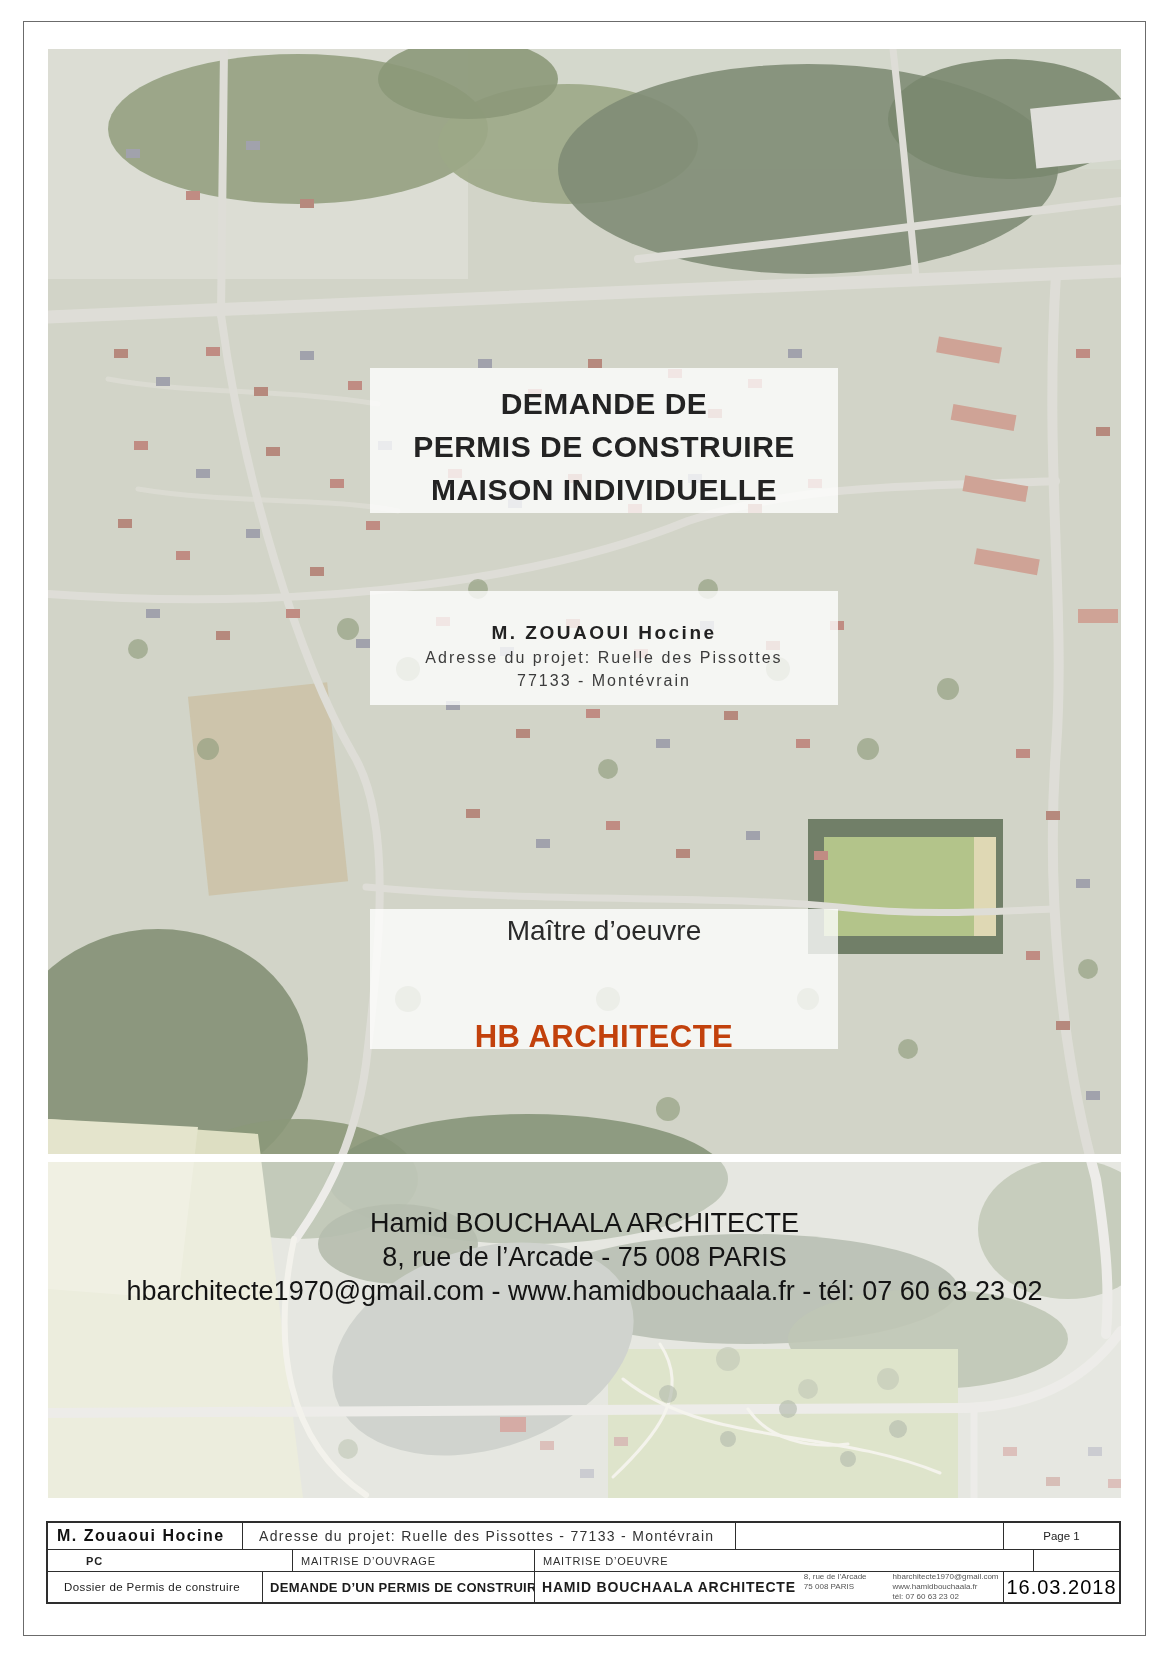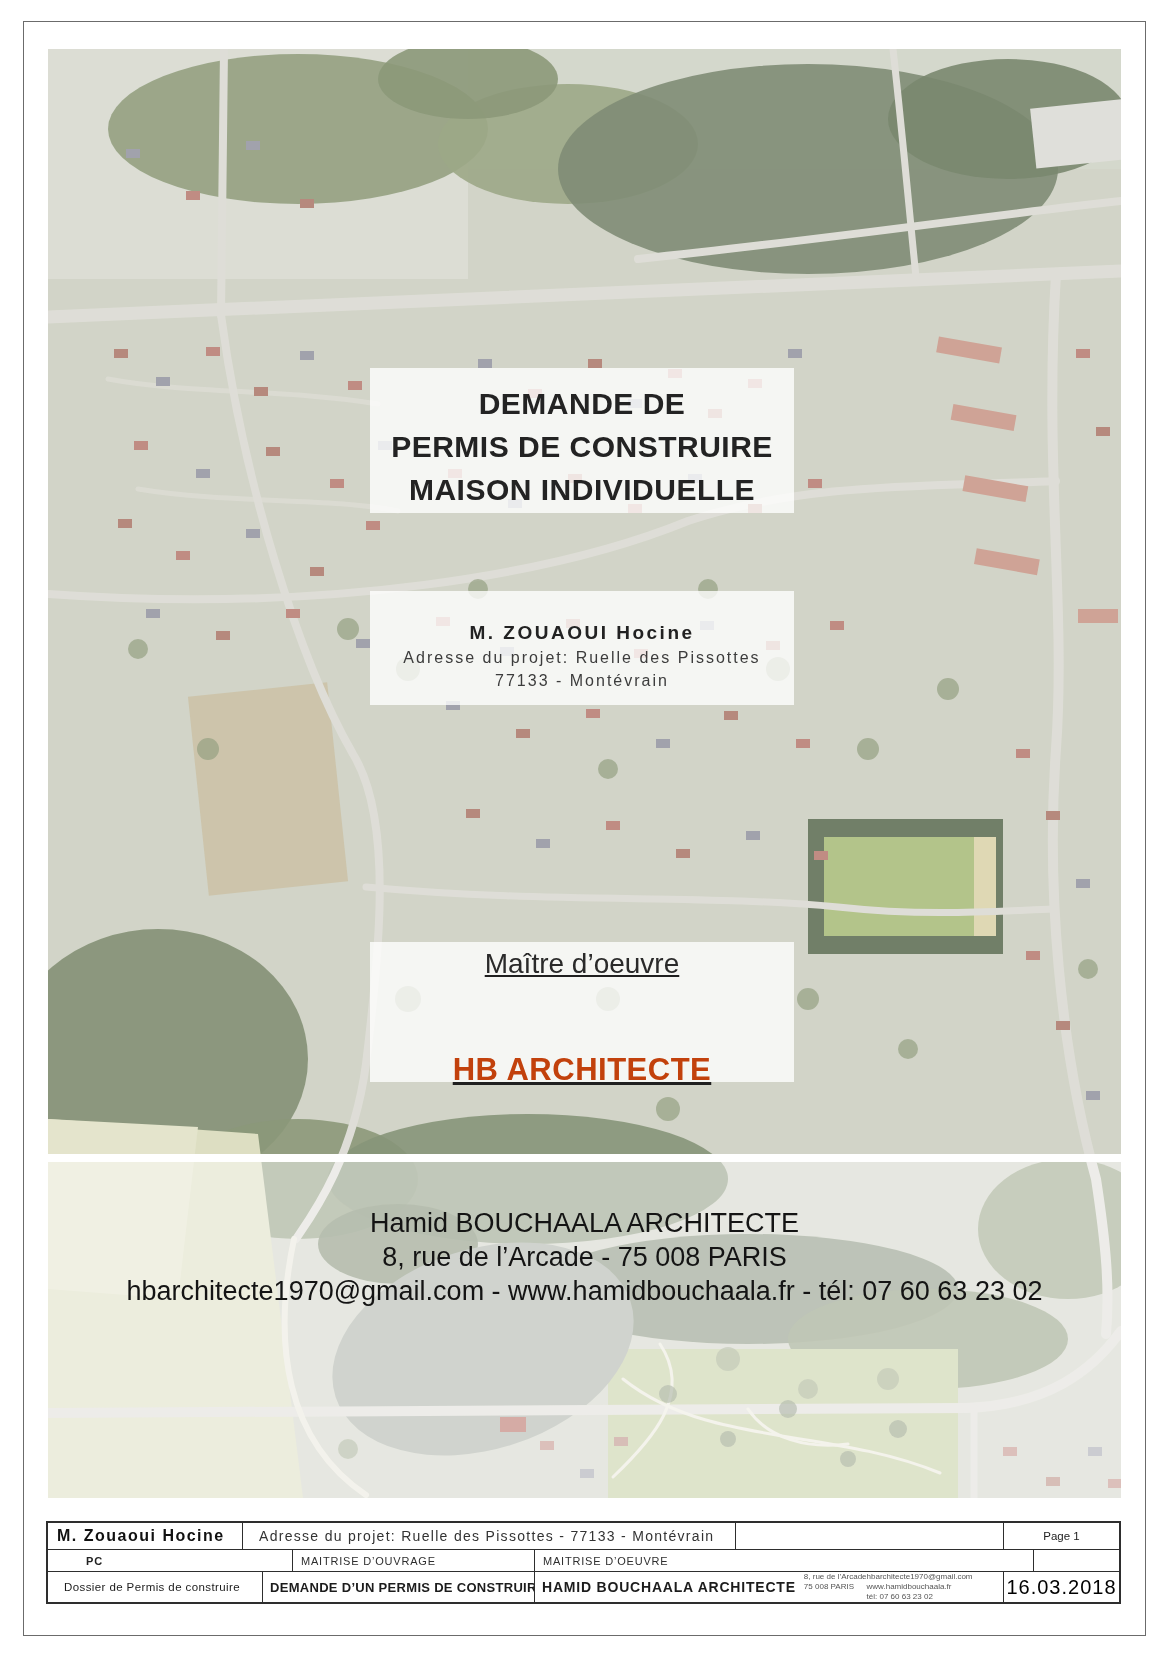--- a/index.html
+++ b/index.html
@@ -3,28 +3,28 @@
 <meta charset="utf-8">
 <style>
   html,body{margin:0;padding:0;background:#ffffff;}
   .page{position:relative;width:1169px;height:1654px;background:#ffffff;overflow:hidden;
         font-family:"Liberation Sans",sans-serif;color:#1f1f1f;}
   .frame{position:absolute;left:23px;top:21px;width:1123px;height:1615px;
          border:1px solid #6b6b6b;box-sizing:border-box;}
   .photo{position:absolute;left:48px;top:49px;width:1073px;height:1449px;overflow:hidden;}
   .photo svg{display:block;}
 
-  .band{position:absolute;left:370px;width:424px;background:rgba(255,255,255,0.78);
+  .band{position:absolute;left:370px;width:468px;background:rgba(255,255,255,0.78);
         text-align:center;box-sizing:border-box;}
   .band-title{top:368px;height:145px;padding-top:14px;}
   .band-title .tline{font-size:30px;line-height:43px;font-weight:700;letter-spacing:.5px;color:#232323;}
   .band-client{top:591px;height:114px;}
   .client-name{margin-top:31px;font-size:19px;font-weight:700;letter-spacing:2.5px;color:#222;}
   .client-addr{margin-top:4px;font-size:16px;letter-spacing:2px;color:#3c3c3c;line-height:19px;}
-  .band-moe{top:942px;height:140px;text-decoration:underline;}
+  .band-moe{top:909px;height:140px;}
   .moe-role{margin-top:6px;font-size:28px;color:#2a2a2a;}
   .moe-firm{margin-top:72px;font-size:31px;font-weight:700;color:#c2410c;letter-spacing:.5px;}
 
   .white-line{position:absolute;left:48px;top:1154px;width:1073px;height:8px;background:#ffffff;}
   .bottom-wash{position:absolute;left:48px;top:1162px;width:1073px;height:336px;
                background:rgba(255,255,255,0.45);text-align:center;box-sizing:border-box;padding-top:44px;}
   .arch-line{font-size:27px;line-height:34px;color:#141414;}
 
   .tb{position:absolute;left:46px;top:1521px;width:1075px;height:83px;
       border:2px solid #2e2e2e;box-sizing:border-box;display:flex;flex-direction:column;
@@ -41,21 +41,21 @@
   .r1 .c3{width:268px;}
   .r1 .c4{flex:1;justify-content:center;font-size:11.5px;color:#222;}
   .r2 .c1{width:214px;padding-left:8px;font-size:11px;font-weight:700;letter-spacing:1px;color:#222;}
   .r2 .c2{width:242px;padding-left:8px;font-size:11px;letter-spacing:.8px;color:#2e2e2e;}
   .r2 .c3{width:499px;padding-left:8px;font-size:11px;letter-spacing:.8px;color:#2e2e2e;}
   .r2 .c4{flex:1;}
   .r3 .c1{width:214px;padding-left:16px;font-size:11.5px;font-weight:400;letter-spacing:.4px;color:#1c1c1c;}
   .r3 .c2{width:272px;padding-left:7px;font-size:13px;font-weight:700;letter-spacing:.3px;color:#1c1c1c;}
   .r3 .c3{width:469px;padding-left:7px;gap:8px;}
   .arch-bold{font-size:14px;font-weight:700;letter-spacing:.8px;color:#1c1c1c;}
-  .arch-small{display:flex;gap:0;font-size:8px;line-height:10px;color:#555;text-align:left;}
+  .arch-small{display:flex;gap:26px;font-size:8px;line-height:10px;color:#555;text-align:left;}
   .arch-small .col{display:flex;flex-direction:column;}
   .r3 .c4{flex:1;justify-content:center;font-size:20px;letter-spacing:1px;color:#000000;}
 </style>
 </head>
 <body>
 
 <div class="page">
   <div class="frame"></div>
 
   <div class="photo">

